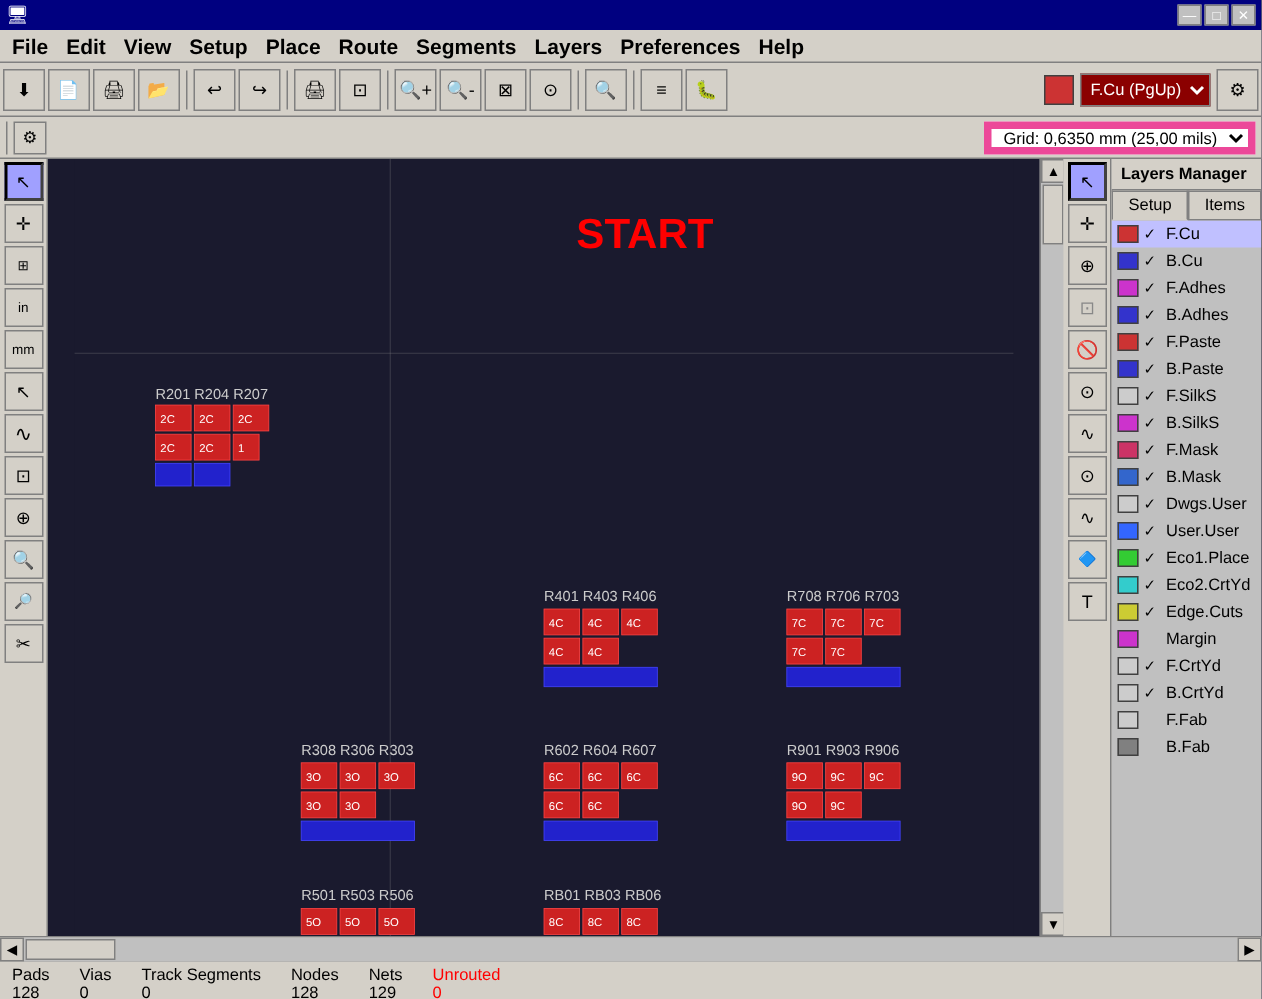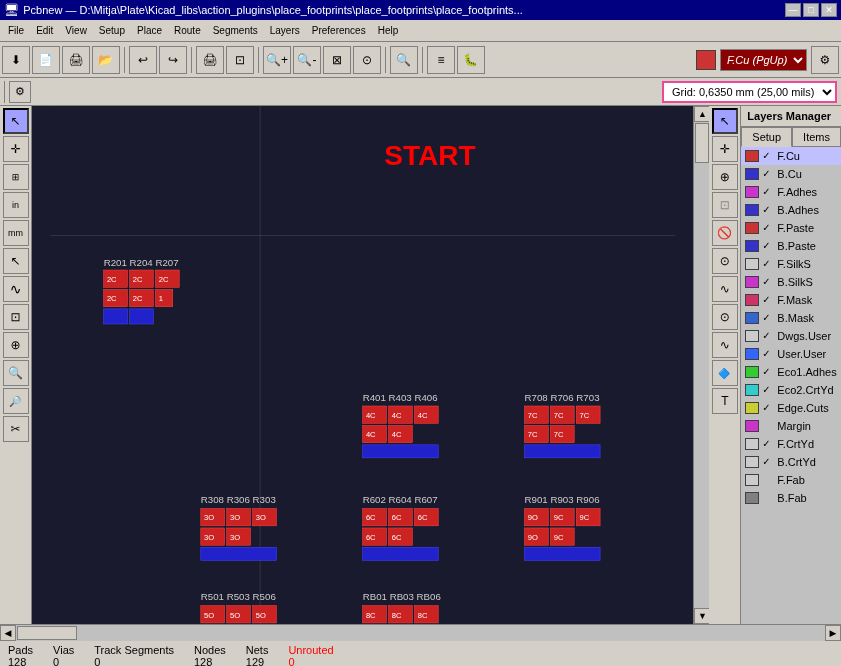--- a/index.html
+++ b/index.html
@@ -32,22 +32,23 @@
       background: #d4d0c8;
       height: 22px;
       display: flex;
       align-items: center;
       border-bottom: 1px solid #808080;
       padding: 0 2px;
     }
     .menu-item {
       padding: 2px 6px;
       cursor: pointer;
-      font-size: 10px;
+      font-size: 14px;
       color: #000;
+      font-weight: bold;
     }
 
     
     .toolbar {
       background: #d4d0c8;
       height: 36px;
       display: flex;
       align-items: center;
       padding: 2px;
       border-bottom: 1px solid #808080;
@@ -75,21 +76,21 @@
     }
     .track-select {
       background: white;
       border: 1px solid #808080;
       height: 22px;
       font-size: 11px;
       padding: 0 4px;
     }
     .grid-select {
       background: white;
-      border: 2px solid #ec4899;
+      border: 5px solid #ec4899;
       height: 22px;
       font-size: 11px;
       padding: 0 4px;
     }
 
     
     .main-layout {
       display: flex;
       height: calc(666px - 20px - 22px - 36px - 28px - 42px);
     }
@@ -240,30 +241,28 @@
     }
 
     
     .cu-select {
       background: #8B0000;
       color: white;
       border: 1px solid #808080;
       height: 22px;
       font-size: 11px;
       padding: 0 2px;
-      font-style: italic;
     }
   </style>
 </head>
 <body>
 
 <div class="title-bar">
   <div class="title-bar-text">
     <span style="font-size:12px;">🖥</span>
-    <span style="font-size:11px;">Pcbnew — D:\Mitja\Plate\Kicad_libs\action_plugins\place_footprints\place_footprints\place_footprints...</span>
   </div>
   <div class="title-bar-buttons">
     <div class="title-btn">—</div>
     <div class="title-btn">□</div>
     <div class="title-btn">✕</div>
   </div>
 </div>
 
 <div class="menu-bar">
   <div class="menu-item">File</div>
@@ -550,21 +549,21 @@
             <span class="layer-name">Dwgs.User</span>
           </div>
           <div class="layer-item">
             <div class="layer-color" style="background: rgb(51, 102, 255);"></div>
             <span class="layer-check" style="font-size: 10px;">✓</span>
             <span class="layer-name">User.User</span>
           </div>
           <div class="layer-item">
             <div class="layer-color" style="background: rgb(51, 204, 51);"></div>
             <span class="layer-check" style="font-size: 10px;">✓</span>
-            <span class="layer-name">Eco1.Adhes</span>
+            <span class="layer-name">Eco1.Place</span>
           </div>
           <div class="layer-item">
             <div class="layer-color" style="background: rgb(51, 204, 204);"></div>
             <span class="layer-check" style="font-size: 10px;">✓</span>
             <span class="layer-name">Eco2.CrtYd</span>
           </div>
           <div class="layer-item">
             <div class="layer-color" style="background: rgb(204, 204, 51);"></div>
             <span class="layer-check" style="font-size: 10px;">✓</span>
             <span class="layer-name">Edge.Cuts</span>

